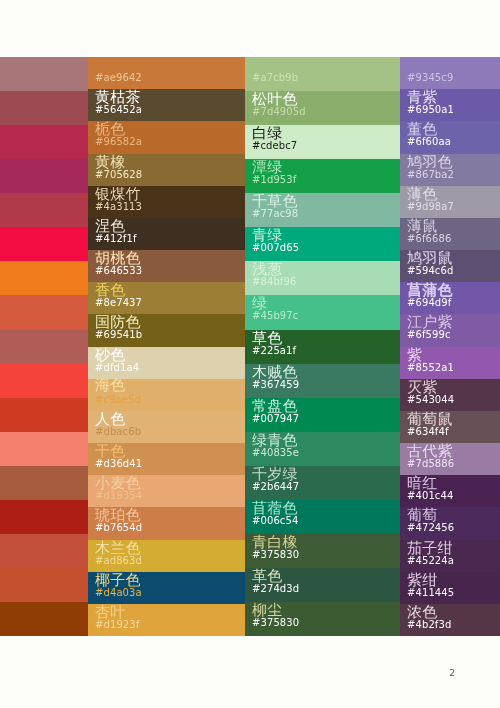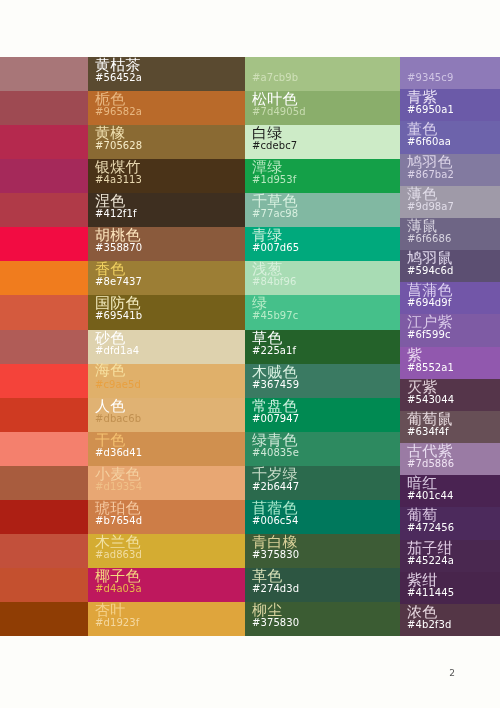--- a/index.html
+++ b/index.html
@@ -92,20 +92,24 @@
         <div class="swatch plain" style="background: rgb(244, 67, 58);"></div>
         <div class="swatch plain" style="background: rgb(207, 58, 34);"></div>
         <div class="swatch plain" style="background: rgb(244, 128, 109);"></div>
         <div class="swatch plain" style="background: rgb(168, 92, 62);"></div>
         <div class="swatch plain" style="background: rgb(173, 31, 20);"></div>
         <div class="swatch plain" style="background: rgb(194, 80, 59);"></div>
         <div class="swatch plain" style="background: rgb(196, 80, 47);"></div>
         <div class="swatch plain" style="background: rgb(143, 61, 4);"></div>
       </div>
     <div class="col col-mid-a" id="col1">
+        <div class="swatch" style="background: rgb(200, 121, 58);">
+          <div class="label" style="color: rgb(232, 200, 154);"></div>
+          <div class="hexv" style="color: rgb(232, 200, 154);">#ae9642</div>
+        </div>
         <div class="swatch" style="background: rgb(90, 74, 48);">
           <div class="label" style="color: rgb(255, 255, 255);">黄枯茶</div>
           <div class="hexv" style="color: rgb(255, 255, 255);">#56452a</div>
         </div>
         <div class="swatch" style="background: rgb(185, 106, 42);">
           <div class="label" style="color: rgb(232, 184, 130);">栀色</div>
           <div class="hexv" style="color: rgb(232, 184, 130);">#96582a</div>
         </div>
         <div class="swatch" style="background: rgb(138, 106, 51);">
           <div class="label" style="color: rgb(240, 224, 176);">黄橡</div>
@@ -114,21 +118,21 @@
         <div class="swatch" style="background: rgb(74, 51, 24);">
           <div class="label" style="color: rgb(232, 216, 176);">银煤竹</div>
           <div class="hexv" style="color: rgb(232, 216, 176);">#4a3113</div>
         </div>
         <div class="swatch" style="background: rgb(62, 47, 32);">
           <div class="label" style="color: rgb(240, 232, 216);">涅色</div>
           <div class="hexv" style="color: rgb(255, 255, 255);">#412f1f</div>
         </div>
         <div class="swatch" style="background: rgb(138, 90, 60);">
           <div class="label" style="color: rgb(255, 232, 192);">胡桃色</div>
-          <div class="hexv" style="color: rgb(255, 255, 255);">#358870</div>
+          <div class="hexv" style="color: rgb(255, 255, 255);">#646533</div>
         </div>
         <div class="swatch" style="background: rgb(156, 126, 53);">
           <div class="label" style="color: rgb(240, 208, 96);">香色</div>
           <div class="hexv" style="color: rgb(255, 255, 255);">#8e7437</div>
         </div>
         <div class="swatch" style="background: rgb(117, 96, 26);">
           <div class="label" style="color: rgb(244, 236, 192);">国防色</div>
           <div class="hexv" style="color: rgb(255, 255, 255);">#69541b</div>
         </div>
         <div class="swatch" style="background: rgb(222, 210, 174);">
@@ -152,21 +156,21 @@
           <div class="hexv" style="color: rgb(240, 192, 136);">#d19354</div>
         </div>
         <div class="swatch" style="background: rgb(205, 125, 71);">
           <div class="label" style="color: rgb(244, 200, 160);">琥珀色</div>
           <div class="hexv" style="color: rgb(255, 255, 255);">#b7654d</div>
         </div>
         <div class="swatch" style="background: rgb(212, 172, 50);">
           <div class="label" style="color: rgb(240, 224, 160);">木兰色</div>
           <div class="hexv" style="color: rgb(240, 220, 160);">#ad863d</div>
         </div>
-        <div class="swatch" style="background: #be185d; text-align: center;">
+        <div class="swatch" style="background: #0c4a6e; text-align: center;">
           <div class="label" style="color: rgb(244, 216, 128);">椰子色</div>
           <div class="hexv" style="color: rgb(232, 184, 76);">#d4a03a</div>
         </div>
         <div class="swatch" style="background: rgb(223, 165, 60);">
           <div class="label" style="color: rgb(244, 208, 136);">杏叶</div>
           <div class="hexv" style="color: rgb(244, 216, 160);">#d1923f</div>
         </div>
       </div>
     <div class="col col-mid-b" id="col2">
         <div class="swatch" style="background: rgb(164, 194, 133);">
@@ -261,21 +265,21 @@
         </div>
         <div class="swatch" style="background: rgb(110, 101, 133);">
           <div class="label" style="color: rgb(216, 212, 224);">薄鼠</div>
           <div class="hexv" style="color: rgb(216, 212, 224);">#6f6686</div>
         </div>
         <div class="swatch" style="background: rgb(92, 79, 114);">
           <div class="label" style="color: rgb(224, 216, 236);">鸠羽鼠</div>
           <div class="hexv" style="color: rgb(255, 255, 255);">#594c6d</div>
         </div>
         <div class="swatch" style="background: rgb(114, 86, 168);">
-          <div class="label" style="color: rgb(220, 208, 240);">菖蒲色</div>
+          <div class="label" style="color: rgb(220, 208, 240); font-weight: bold;">菖蒲色</div>
           <div class="hexv" style="color: rgb(255, 255, 255);">#694d9f</div>
         </div>
         <div class="swatch" style="background: rgb(126, 91, 164);">
           <div class="label" style="color: rgb(216, 200, 232);">江户紫</div>
           <div class="hexv" style="color: rgb(255, 255, 255);">#6f599c</div>
         </div>
         <div class="swatch" style="background: rgb(145, 88, 174);">
           <div class="label" style="color: rgb(232, 216, 240);">紫</div>
           <div class="hexv" style="color: rgb(255, 255, 255);">#8552a1</div>
         </div>

